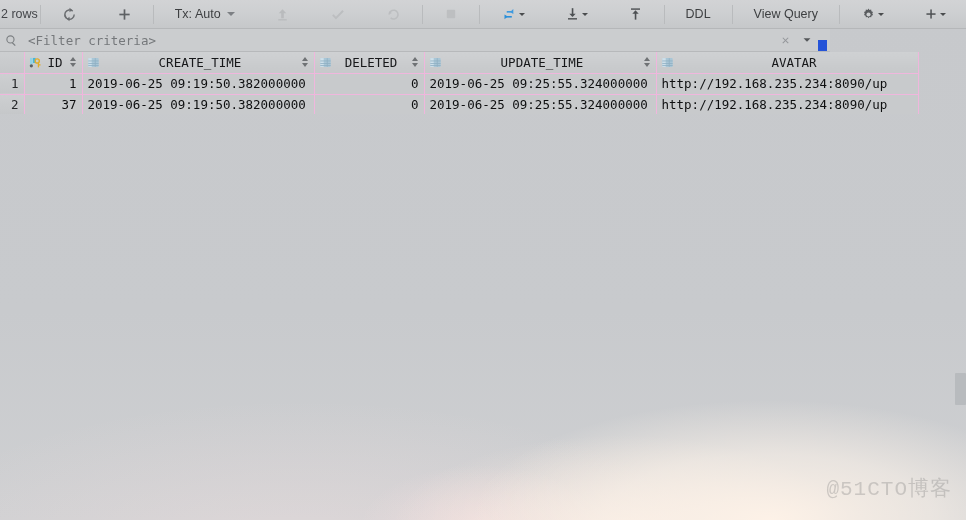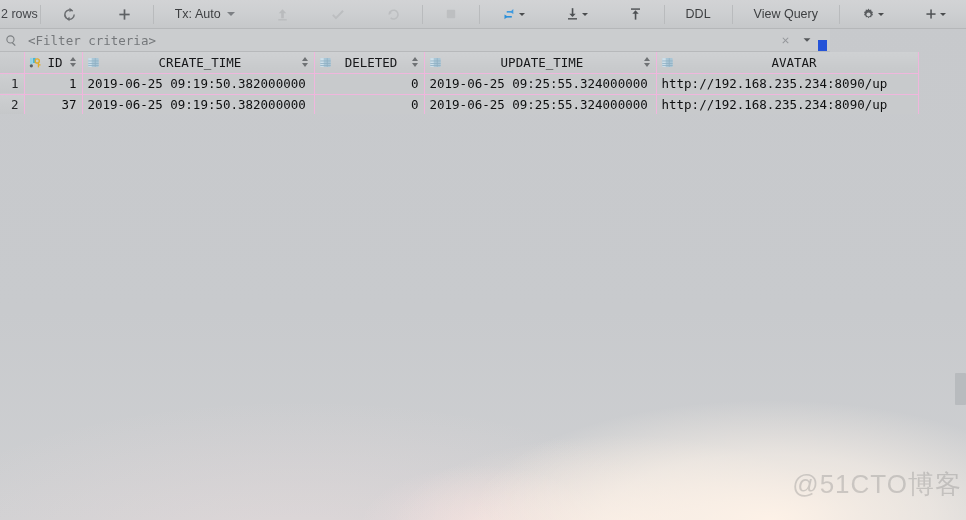--- a/index.html
+++ b/index.html
@@ -15,23 +15,23 @@
     position:absolute;left:0;top:0;width:966px;height:520px;
     background:
       radial-gradient(ellipse 300px 120px at 770px 520px, rgba(255,243,232,.95) 0%, rgba(255,245,235,.55) 55%, rgba(255,248,240,0) 100%),
       radial-gradient(ellipse 230px 95px at 620px 530px, rgba(255,238,226,.75) 0%, rgba(255,242,232,0) 100%),
       radial-gradient(ellipse 120px 60px at 480px 525px, rgba(252,226,226,.55) 0%, rgba(252,232,232,0) 100%),
       radial-gradient(ellipse 420px 160px at 300px 560px, rgba(243,225,225,.45) 0%, rgba(245,232,232,0) 100%),
       linear-gradient(180deg,#c7c9cc 0%,#c8cacd 60%,#cfd0d2 100%);
     z-index:0;
   }
   #watermark{
-    position:absolute;right:4px;bottom:18px;z-index:3;
-    font-size:26px;color:rgba(120,120,120,.30);
-    font-family:Liberation Sans, sans-serif;letter-spacing:1px;
+    position:absolute;right:14px;bottom:18px;z-index:3;
+    font-size:21px;color:rgba(120,120,120,.30);
+    font-family:Liberation Mono, monospace;letter-spacing:1px;
     user-select:none;pointer-events:none;
   }
 
   
   #toolbar{
     position:absolute;left:0;top:0;width:966px;height:29px;z-index:2;
     background:linear-gradient(180deg,#d2d3d5 0%,#cdcfd1 50%,#c6c8ca 100%);
     border-bottom:1px solid #b5b7b9;
     display:flex;align-items:center;
     box-sizing:border-box;

